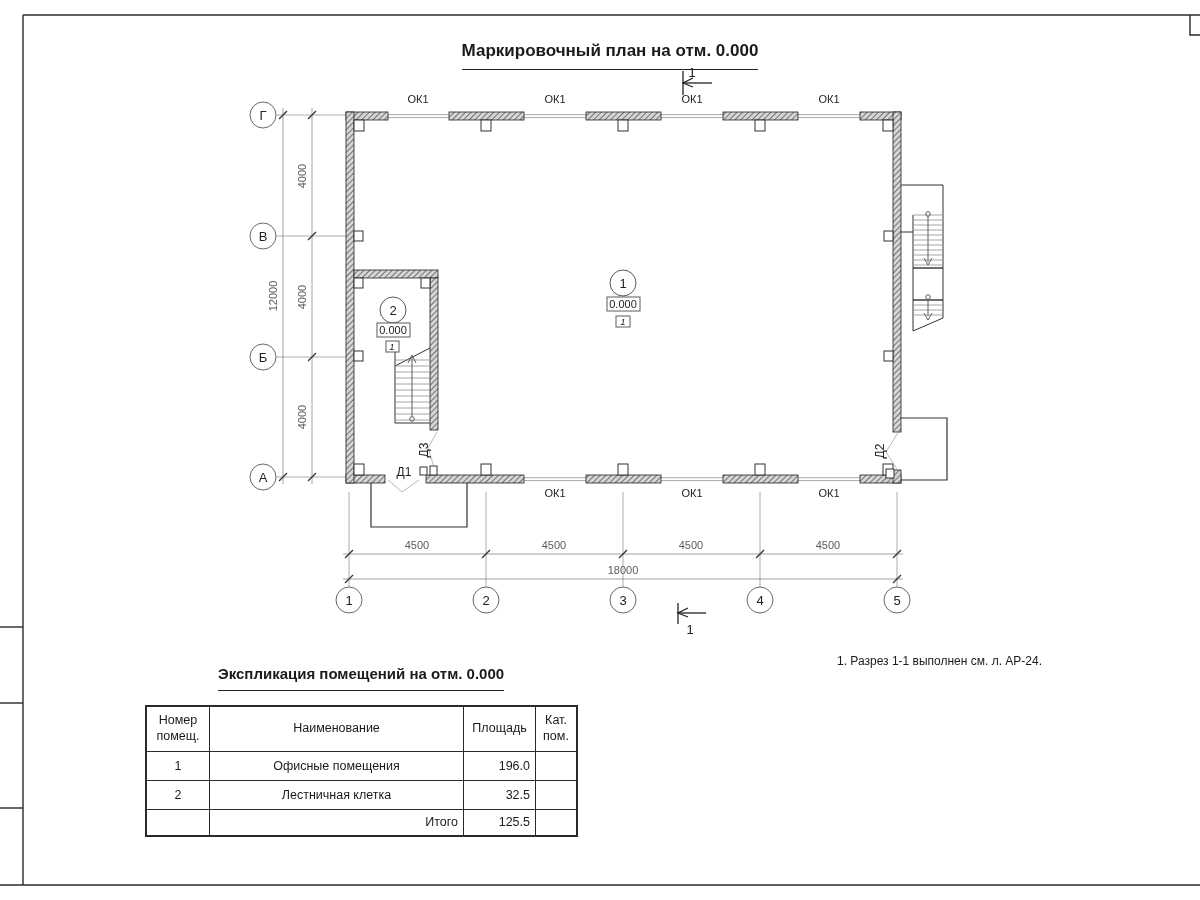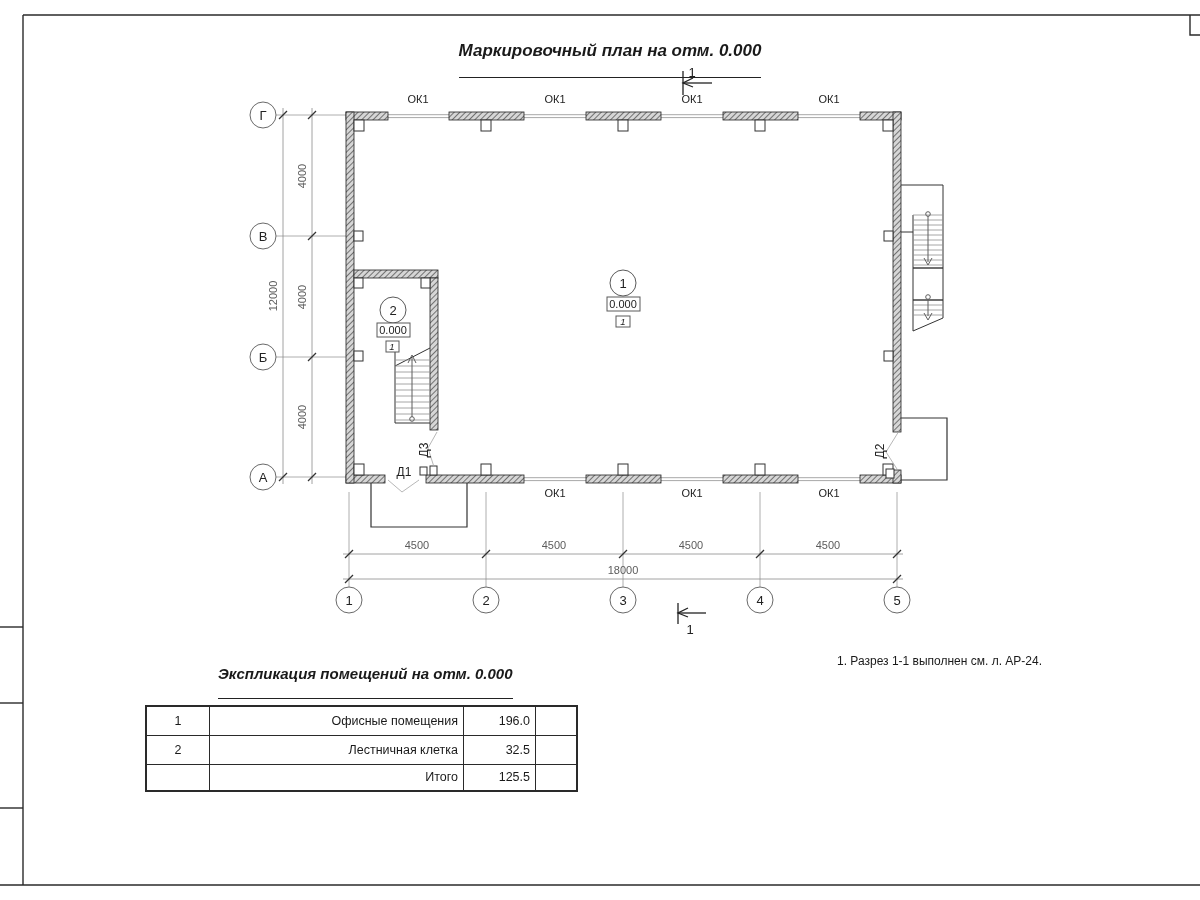--- a/index.html
+++ b/index.html
@@ -1,31 +1,31 @@
 <!DOCTYPE html>
 <html><head>
 <meta charset="utf-8">
 <style>
   html,body{margin:0;padding:0;background:#fff;}
   body{font-family:"Liberation Sans",sans-serif;color:#1a1a1a;}
   #sheet{position:relative;width:1200px;height:900px;background:#fff;overflow:hidden;}
   #plan-svg{position:absolute;left:0;top:0;}
   .title-wrap{position:absolute;text-align:center;}
-  .title-underline{display:inline-block;border-bottom:1.4px solid #222;padding-bottom:16px;
-    font-style:italic;font-weight:bold;}
+  .title-underline{display:inline-block;border-bottom:1.4px solid #222;padding-bottom:8px;
+    font-weight:bold;}
   #main-title{left:400px;top:41px;width:420px;font-size:17px;}
   #schedule-title{left:198px;top:665px;font-size:15px;margin-left:20px;}
   #note{position:absolute;left:837px;top:654px;font-size:12px;}
   table.schedule{position:absolute;left:145px;top:705px;border-collapse:collapse;
     table-layout:fixed;font-size:12.5px;}
   table.schedule td,table.schedule th{border:1.4px solid #2a2a2a;padding:0 5px;
     font-weight:normal;overflow:hidden;}
   table.schedule{border:2px solid #2a2a2a;}
   .c-num{width:52px;text-align:center;}
-  .c-name{width:243px;text-align:right;}
+  .c-name{width:243px;text-align:center;}
   .c-area{width:61px;text-align:right;}
   .c-cat{width:30px;text-align:center;}
   tr.hdr{height:45px;}
   tr.hdr td{text-align:center;line-height:1.25;}
   tr.r{height:29px;}
   tr.total{height:27px;padding-left:14px;}
   .right{text-align:right;}
   svg text{fill:#222;}
   .dimtxt{fill:#5c5c5c;}
 </style>
@@ -299,20 +299,26 @@
 </div>
 
 <div id="schedule-title" class="title-wrap">
   <span class="title-underline">Экспликация помещений на отм. 0.000</span>
 </div>
 
 <div id="note">1. Разрез 1-1 выполнен см. л. АР-24.</div>
 
 <table class="schedule">
   <tbody>
+        <tr class="hdr">
+    <td class="c-num">Номер помещ.</td>
+    <td class="c-name">Наименование</td>
+    <td class="c-area">Площадь</td>
+    <td class="c-cat">Кат. пом.</td>
+  </tr>
   <tr class="r">
     <td class="c-num">1</td>
     <td class="c-name">Офисные помещения</td>
     <td class="c-area">196.0</td>
     <td class="c-cat"></td>
   </tr>
   <tr class="r">
     <td class="c-num">2</td>
     <td class="c-name">Лестничная клетка</td>
     <td class="c-area">32.5</td>

